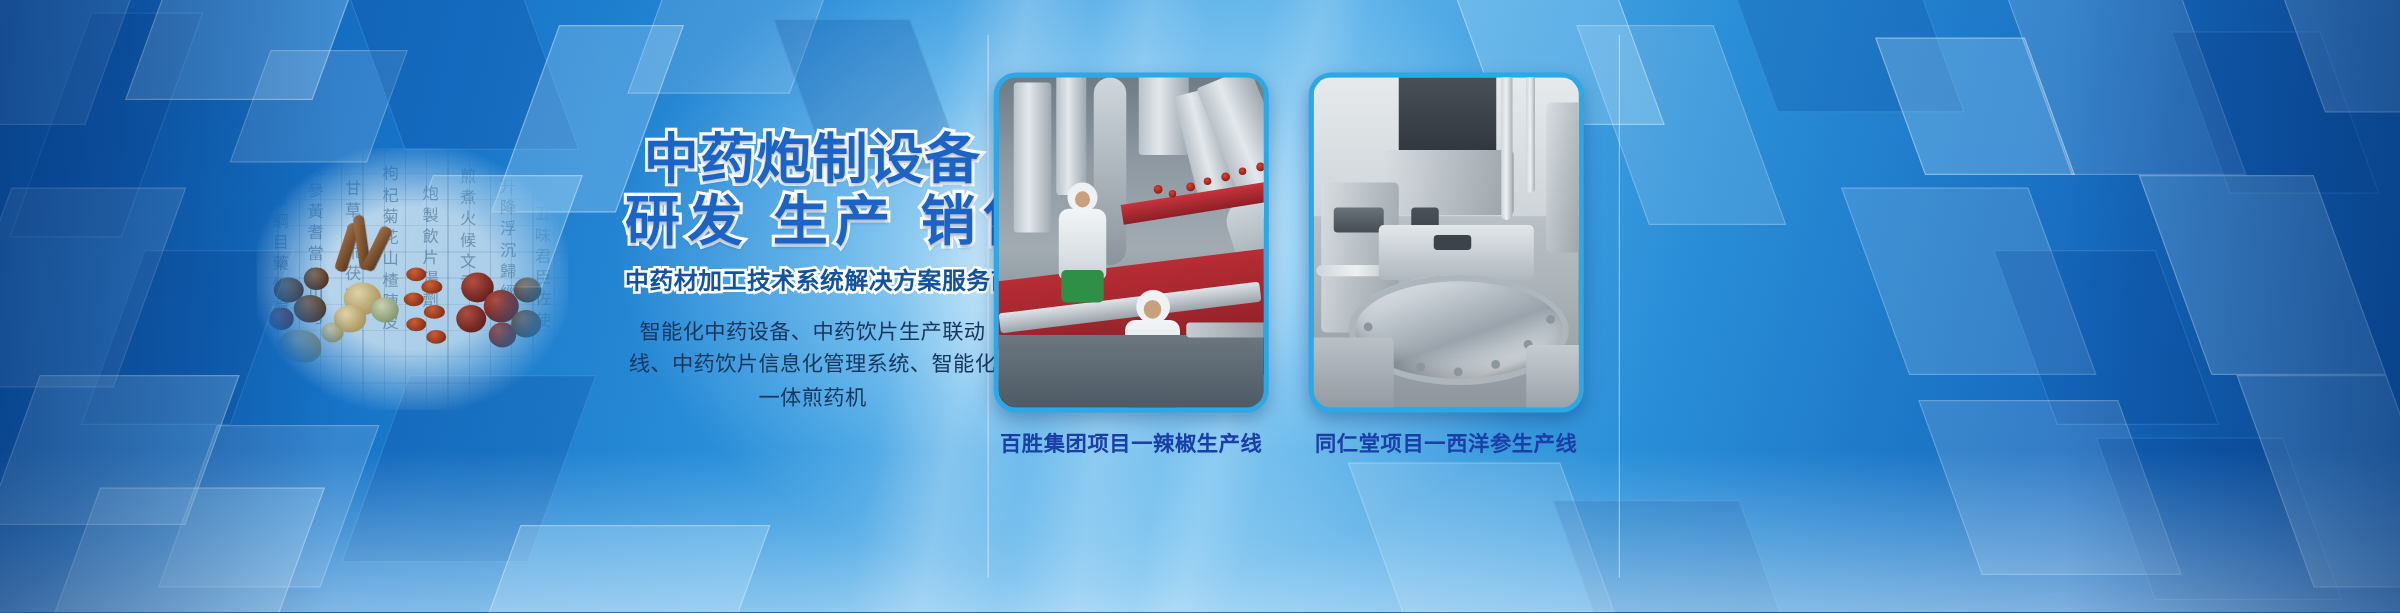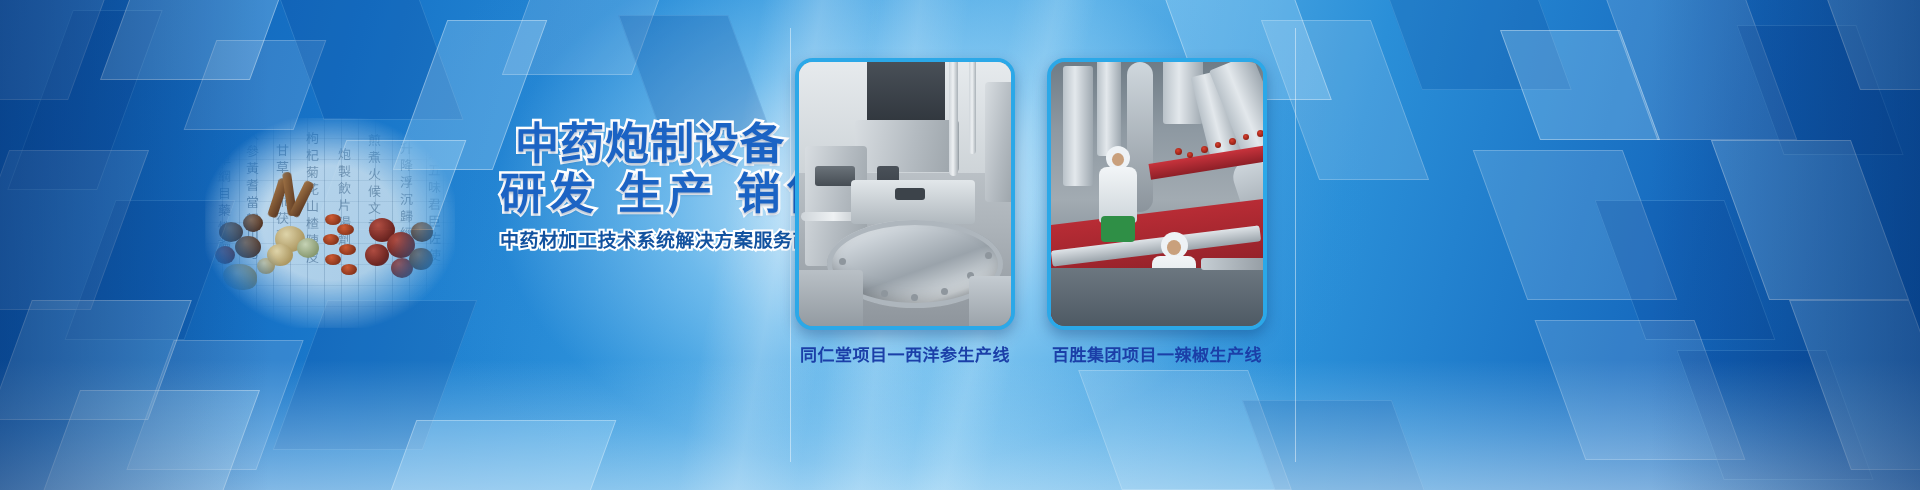--- a/index.html
+++ b/index.html
@@ -76,21 +76,21 @@
     z-index:6;
   }
   .hl-line {
     font-weight:700; color:#1b63c4; line-height:1.0;
     letter-spacing:1px; white-space:nowrap;
     -webkit-text-stroke:5px #ffffff;
     paint-order:stroke fill;
     text-shadow:0 2px 3px rgba(9,52,110,.35);
   }
   .hl-1 { font-size:54px; letter-spacing:2px; }
-  .hl-2 { font-size:44px; margin-top:22px; }
+  .hl-2 { font-size:44px; margin-top:6px; }
   .hl-3 { font-size:44px; margin-top:6px; letter-spacing:6px; }
   .hl-sub {
     margin-top:9px; font-size:19px; font-weight:700; color:#12529f;
     -webkit-text-stroke:4px #ffffff; paint-order:stroke fill;
     letter-spacing:.5px; white-space:nowrap;
   }
   .hl-desc {
     margin-top:16px; font-size:17px; color:#16365e; line-height:1.55;
     font-weight:400; letter-spacing:.3px; width:300px;
   }
@@ -230,25 +230,71 @@
       <div class="hi r1" style="left:186px; top:140px; width:22px; height:20px;"></div>
       <div class="hi br" style="left:206px; top:104px; width:22px; height:20px;"></div>
       <div class="hi br" style="left:204px; top:130px; width:24px; height:22px;"></div>
     </div>
   </div>
 
   <div class="headline">
     <div class="hl-line hl-2">中药炮制设备</div>
     <div class="hl-line hl-3">研发 生产 销售</div>
     <div class="hl-sub">中药材加工技术系统解决方案服务商</div>
+    <div class="hl-desc">智能化中药设备、中药饮片生产联动线、中药饮片信息化管理系统、智能化一体煎药机</div>
   </div>
 
   <div class="divider" style="left:790px;"></div>
 
   <div class="cards">
+
+    <div class="card">
+      <div class="photo">
+        <div class="ph1">
+          <div class="p1-duct" style="left:12px;  top:4px;   width:30px; height:120px;"></div>
+          <div class="p1-duct" style="left:46px;  top:-6px;  width:24px; height:100px;"></div>
+          <div class="p1-pipe" style="left:76px;  top:0px;   width:26px; height:150px;"></div>
+          <div class="p1-duct" style="left:112px; top:-8px;  width:40px; height:70px;"></div>
+          <div class="p1-duct" style="left:150px; top:10px;  width:34px; height:90px; transform:rotate(-14deg);"></div>
+          <div class="p1-duct" style="left:178px; top:-4px;  width:46px; height:116px; transform:rotate(-22deg);"></div>
+          <div class="p1-pipe" style="left:190px; top:96px;  width:36px; height:86px; transform:rotate(-18deg);"></div>
+
+          <div class="p1-belt" style="left:98px; top:92px; width:126px; height:16px; transform:rotate(-9deg);"></div>
+          <div class="p1-red" style="left:124px; top:86px; width:7px; height:7px;"></div>
+          <div class="p1-red" style="left:136px; top:90px; width:6px; height:6px;"></div>
+          <div class="p1-red" style="left:150px; top:84px; width:7px; height:7px;"></div>
+          <div class="p1-red" style="left:164px; top:80px; width:6px; height:6px;"></div>
+          <div class="p1-red" style="left:178px; top:76px; width:7px; height:7px;"></div>
+          <div class="p1-red" style="left:192px; top:72px; width:6px; height:6px;"></div>
+          <div class="p1-red" style="left:206px; top:68px; width:7px; height:7px;"></div>
+
+          <div class="p1-belt" style="left:-6px; top:150px; width:230px; height:100px; transform:rotate(-7deg); background:linear-gradient(180deg,#b82c35,#7d1b22);"></div>
+          <div class="p1-duct" style="left:0px;  top:176px; width:210px; height:16px; transform:rotate(-7deg); background:linear-gradient(180deg,#dfe4e8,#9aa3aa);"></div>
+
+          <div class="p1-worker" style="left:44px; top:84px; width:46px; height:96px;">
+            <div class="p1-hood" style="left:11px; top:0px;  width:24px; height:24px;"></div>
+            <div class="p1-face" style="left:17px; top:7px;  width:12px; height:13px;"></div>
+            <div class="p1-suit" style="left:4px;  top:21px; width:38px; height:56px;"></div>
+            <div class="p1-green" style="left:6px;  top:70px; width:34px; height:26px; border-radius:4px;"></div>
+          </div>
+
+          <div class="p1-worker" style="left:96px; top:170px; width:54px; height:104px;">
+            <div class="p1-hood" style="left:14px; top:0px;  width:27px; height:27px;"></div>
+            <div class="p1-face" style="left:20px; top:8px;  width:14px; height:15px;"></div>
+            <div class="p1-suit" style="left:5px;  top:24px; width:44px; height:58px;"></div>
+            <div class="p1-green" style="left:8px;  top:76px; width:38px; height:28px; border-radius:4px;"></div>
+          </div>
+
+          <div class="p1-pipe" style="left:-14px; top:212px; width:108px; height:34px; border-radius:50%; background:linear-gradient(180deg,#e9edf0,#7f888f);"></div>
+          <div class="p1-floor"></div>
+          <div class="p1-duct" style="left:150px; top:196px; width:72px; height:12px; background:linear-gradient(90deg,#c6ced4,#8f979e);"></div>
+        </div>
+      </div>
+      <div class="caption">百胜集团项目一辣椒生产线</div>
+    </div>
 
     <div class="card">
       <div class="photo">
         <div class="ph2">
           <div class="p2-wall"></div>
           <div class="p2-dark" style="left:68px;  top:-4px;  width:78px; height:74px; border-radius:0 0 6px 6px;"></div>
           <div class="p2-mach" style="left:56px;  top:58px;  width:104px; height:52px;"></div>
           <div class="p2-dark" style="left:78px;  top:104px; width:22px; height:46px;"></div>
           <div class="p2-pipe" style="left:150px; top:-4px;  width:9px;  height:118px;"></div>
           <div class="p2-pipe" style="left:170px; top:-4px;  width:7px;  height:96px;"></div>
@@ -271,61 +317,16 @@
           <div class="p2-bolt" style="left:168px; top:210px;"></div>
           <div class="p2-bolt" style="left:186px; top:190px;"></div>
 
           <div class="p2-mach" style="left:-6px;  top:208px; width:70px; height:68px; background:linear-gradient(180deg,#b9c0c6,#8b939a);"></div>
           <div class="p2-mach" style="left:170px; top:214px; width:60px; height:62px; background:linear-gradient(180deg,#c4cbd1,#929aa1);"></div>
         </div>
       </div>
       <div class="caption">同仁堂项目一西洋参生产线</div>
     </div>
 
-    <div class="card">
-      <div class="photo">
-        <div class="ph1">
-          <div class="p1-duct" style="left:12px;  top:4px;   width:30px; height:120px;"></div>
-          <div class="p1-duct" style="left:46px;  top:-6px;  width:24px; height:100px;"></div>
-          <div class="p1-pipe" style="left:76px;  top:0px;   width:26px; height:150px;"></div>
-          <div class="p1-duct" style="left:112px; top:-8px;  width:40px; height:70px;"></div>
-          <div class="p1-duct" style="left:150px; top:10px;  width:34px; height:90px; transform:rotate(-14deg);"></div>
-          <div class="p1-duct" style="left:178px; top:-4px;  width:46px; height:116px; transform:rotate(-22deg);"></div>
-          <div class="p1-pipe" style="left:190px; top:96px;  width:36px; height:86px; transform:rotate(-18deg);"></div>
-
-          <div class="p1-belt" style="left:98px; top:92px; width:126px; height:16px; transform:rotate(-9deg);"></div>
-          <div class="p1-red" style="left:124px; top:86px; width:7px; height:7px;"></div>
-          <div class="p1-red" style="left:136px; top:90px; width:6px; height:6px;"></div>
-          <div class="p1-red" style="left:150px; top:84px; width:7px; height:7px;"></div>
-          <div class="p1-red" style="left:164px; top:80px; width:6px; height:6px;"></div>
-          <div class="p1-red" style="left:178px; top:76px; width:7px; height:7px;"></div>
-          <div class="p1-red" style="left:192px; top:72px; width:6px; height:6px;"></div>
-          <div class="p1-red" style="left:206px; top:68px; width:7px; height:7px;"></div>
-
-          <div class="p1-belt" style="left:-6px; top:150px; width:230px; height:100px; transform:rotate(-7deg); background:linear-gradient(180deg,#b82c35,#7d1b22);"></div>
-          <div class="p1-duct" style="left:0px;  top:176px; width:210px; height:16px; transform:rotate(-7deg); background:linear-gradient(180deg,#dfe4e8,#9aa3aa);"></div>
-
-          <div class="p1-worker" style="left:44px; top:84px; width:46px; height:96px;">
-            <div class="p1-hood" style="left:11px; top:0px;  width:24px; height:24px;"></div>
-            <div class="p1-face" style="left:17px; top:7px;  width:12px; height:13px;"></div>
-            <div class="p1-suit" style="left:4px;  top:21px; width:38px; height:56px;"></div>
-            <div class="p1-green" style="left:6px;  top:70px; width:34px; height:26px; border-radius:4px;"></div>
-          </div>
-
-          <div class="p1-worker" style="left:96px; top:170px; width:54px; height:104px;">
-            <div class="p1-hood" style="left:14px; top:0px;  width:27px; height:27px;"></div>
-            <div class="p1-face" style="left:20px; top:8px;  width:14px; height:15px;"></div>
-            <div class="p1-suit" style="left:5px;  top:24px; width:44px; height:58px;"></div>
-            <div class="p1-green" style="left:8px;  top:76px; width:38px; height:28px; border-radius:4px;"></div>
-          </div>
-
-          <div class="p1-pipe" style="left:-14px; top:212px; width:108px; height:34px; border-radius:50%; background:linear-gradient(180deg,#e9edf0,#7f888f);"></div>
-          <div class="p1-floor"></div>
-          <div class="p1-duct" style="left:150px; top:196px; width:72px; height:12px; background:linear-gradient(90deg,#c6ced4,#8f979e);"></div>
-        </div>
-      </div>
-      <div class="caption">百胜集团项目一辣椒生产线</div>
-    </div>
-
   </div>
 
   <div class="divider" style="left:1295px;"></div>
 </div>
 
 </body></html>

